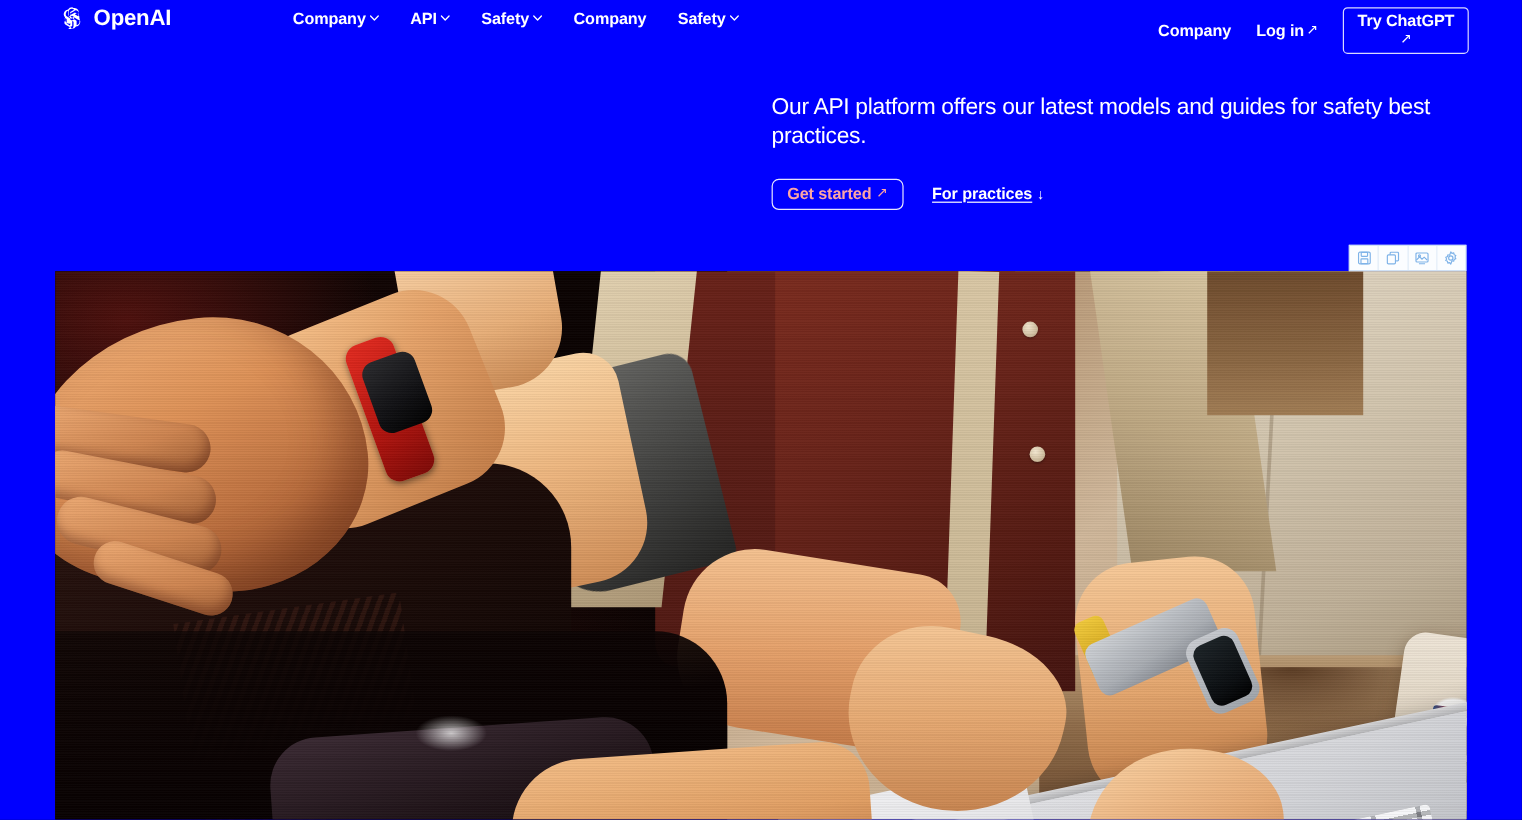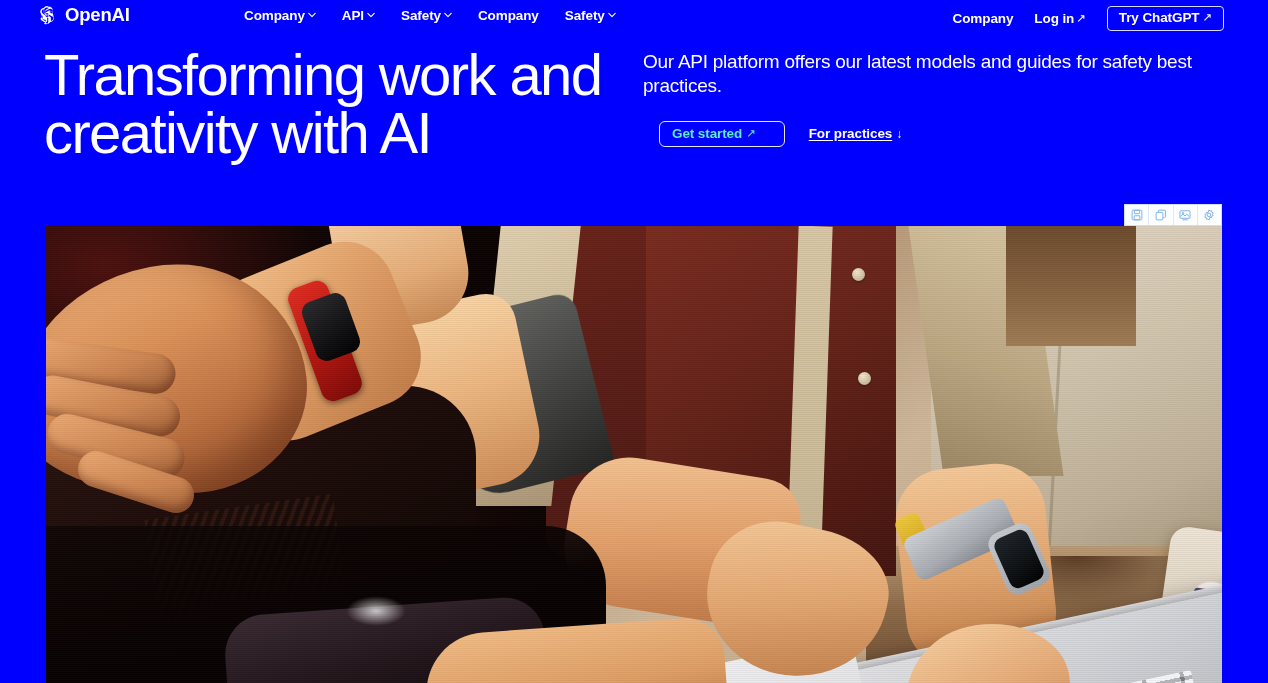--- a/index.html
+++ b/index.html
@@ -12,21 +12,21 @@
     -webkit-font-smoothing:antialiased;
   }
   .page { position:relative; width:1268px; height:683px; background:#0000FF; }
 
   
   .nav {
     position:absolute; top:0; left:0; width:1268px; height:34px;
     display:flex; align-items:center;
   }
   .brand {
-    position:absolute; left:36px; top:4px;
+    position:absolute; left:49px; top:4px;
     display:flex; align-items:center; gap:7px;
     color:#fff; cursor:pointer;text-align:right;
   }
   .brand-logo { width:22px; height:22px; display:block; }
   .brand-name {
     font-size:18.5px; font-weight:700; letter-spacing:-0.2px; color:#fff;
     line-height:1;
   }
   .nav-main {
     position:absolute; left:244px; top:9px;
@@ -49,43 +49,44 @@
   }
   .arrow-ne { font-size:11.5px; font-weight:400; display:inline-block; line-height:1; }
   .btn-outline {
     border:1px solid rgba(255,255,255,0.85);
     border-radius:4px;
     padding:4px 11px 5px 11px;
     color:#fff; font-size:13.5px; font-weight:700; letter-spacing:-0.1px;
     cursor:pointer; white-space:nowrap;
     display:flex; align-items:center; gap:3px; line-height:1;
     background:transparent;
+    flex-direction:column;
   }
 
   
   .hero-title {
     position:absolute; left:44px; top:46px;
     color:#fff;
     font-size:58px; font-weight:400; line-height:1.0;
     letter-spacing:-1.6px;
     width:600px;
   }
   .hero-right { position:absolute; left:643px; top:50px; width:570px; }
   .hero-desc {
     color:#fff; font-size:19px; font-weight:400; line-height:1.28;
-    letter-spacing:-0.25px; width:565px;
+    letter-spacing:-0.25px; width:565px;margin-top:28px;
   }
   .hero-actions { display:flex; align-items:center; gap:24px; margin-top:22px; }
   .btn-getstarted {
     border:1px solid rgba(255,255,255,0.9);
     border-radius:6px;
-    padding:5px 28px 6px 12px;
-    color:#5eead4; font-size:13.5px; font-weight:700; letter-spacing:-0.1px;
+    padding:5px 12px 6px 12px;
+    color:#fca5a5; font-size:13.5px; font-weight:700; letter-spacing:-0.1px;
     background:transparent; cursor:pointer;
-    display:flex; align-items:center; gap:4px; line-height:1;margin-left:16px;
+    display:flex; align-items:center; gap:4px; line-height:1;
   }
   .link-devs {
     color:#fff; font-size:13.5px; font-weight:700; letter-spacing:-0.1px;
     cursor:pointer; display:flex; align-items:center; gap:4px; line-height:1;
   }
   .link-devs .lbl { text-decoration:underline; text-underline-offset:2px; }
   .arrow-dn { font-size:12px; font-weight:400; display:inline-block; }
 
   
   .img-toolbar {
@@ -460,24 +461,20 @@
         <span>Log in</span>
         <span class="arrow-ne">↗</span>
       </div>
       <div class="btn-outline">
         <span>Try ChatGPT</span>
         <span class="arrow-ne">↗</span>
       </div>
     </div>
   </nav>
 
-  <h1 class="hero-title">
-    <span>Transforming work and</span><br>
-    <span>creativity with AI</span>
-  </h1>
 
   <div class="hero-right">
     <p class="hero-desc">Our API platform offers our latest models and guides for safety best practices.</p>
     <div class="hero-actions">
       <div class="btn-getstarted">
         <span>Get started</span>
         <span class="arrow-ne">↗</span>
       </div>
       <div class="link-devs">
         <span class="lbl">For practices</span>

